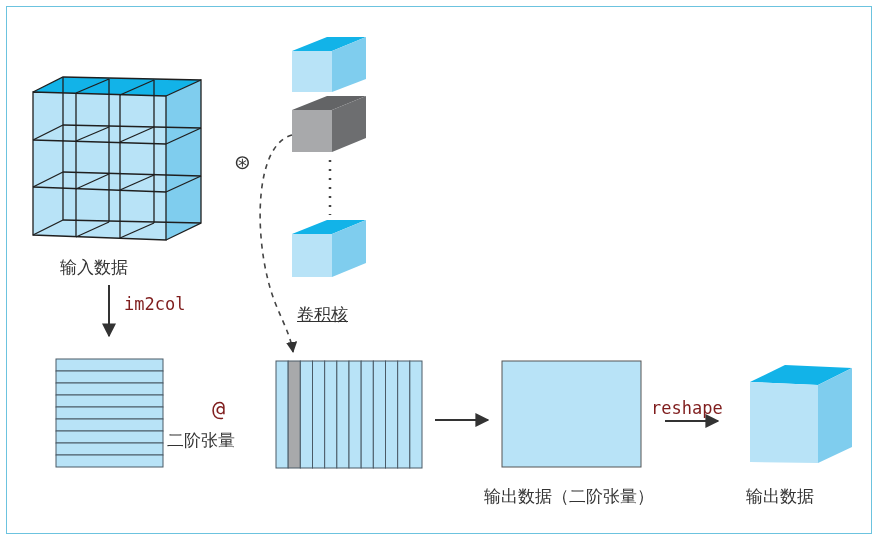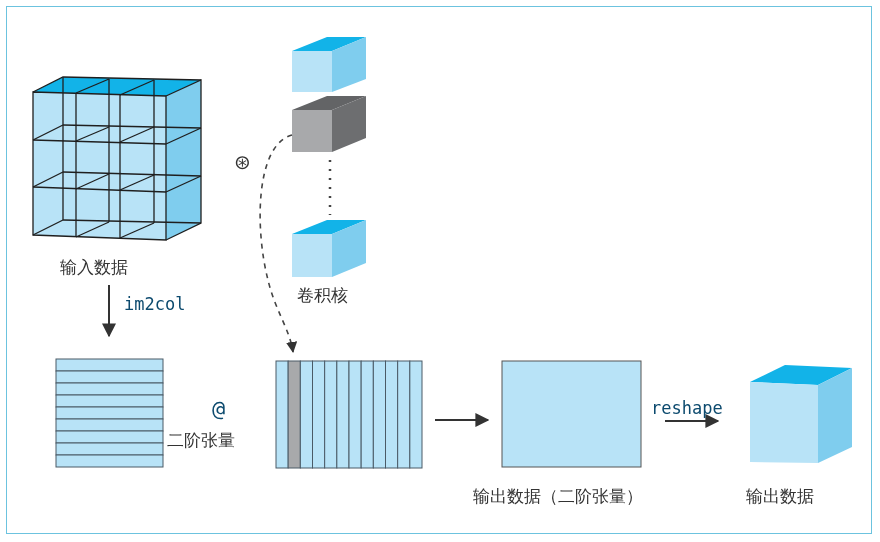--- a/index.html
+++ b/index.html
@@ -1,20 +1,20 @@
 <!DOCTYPE html>
 <html><head>
 <meta charset="utf-8">
 <style>
   html, body { margin:0; padding:0; background:#ffffff; }
   body { width:880px; height:542px; position:relative; overflow:hidden; font-family:"DejaVu Sans", sans-serif; }
   .frame { position:absolute; left:6px; top:6px; width:866px; height:528px; border:1.5px solid #6cc3df; box-sizing:border-box; }
   svg { position:absolute; left:0; top:0; }
   .lbl { position:absolute; color:#333; font-size:17px; white-space:nowrap; }
-  .mono { font-family:"DejaVu Sans Mono", monospace; color:#0c4a6e; }
+  .mono { font-family:"DejaVu Sans Mono", monospace; color:#7f1d1d; }
 </style>
 </head>
 <body>
 
 <div class="frame"></div>
 
 <svg width="880" height="542" viewBox="0 0 880 542">
   <defs>
     <marker id="ah" viewBox="0 0 10 10" refX="9" refY="5" markerWidth="7" markerHeight="7" orient="auto">
       <path d="M0,0 L10,5 L0,10 z" fill="#333"></path>
@@ -112,18 +112,18 @@
   <g>
     <polygon points="750,382 818,385 852,368 785,365" fill="#12b3e8"></polygon>
     <polygon points="818,385 852,368 852,447 818,463" fill="#7fcdee"></polygon>
     <polygon points="750,382 818,385 818,463 750,462" fill="#b8e3f7"></polygon>
   </g>
 </svg>
 
 <div class="lbl" style="left:60px;top:256px;">输入数据</div>
 <div class="lbl mono" style="left:124px;top:294px;font-size:17px;">im2col</div>
 <div class="lbl" style="left:234px;top:150px;font-size:20px;">⊛</div>
-<div class="lbl" style="left:297px;top:284px;">卷积核</div>
+<div class="lbl" style="left:297px;top:303px;text-decoration:underline;">卷积核</div>
 <div class="lbl mono" style="left:212px;top:396px;font-size:22px;">@</div>
 <div class="lbl" style="left:167px;top:429px;">二阶张量</div>
-<div class="lbl" style="left:473px;top:485px;">输出数据（二阶张量）</div>
+<div class="lbl" style="left:484px;top:485px;">输出数据（二阶张量）</div>
 <div class="lbl mono" style="left:651px;top:398px;">reshape</div>
 <div class="lbl" style="left:746px;top:485px;">输出数据</div>
 
 </body></html>

